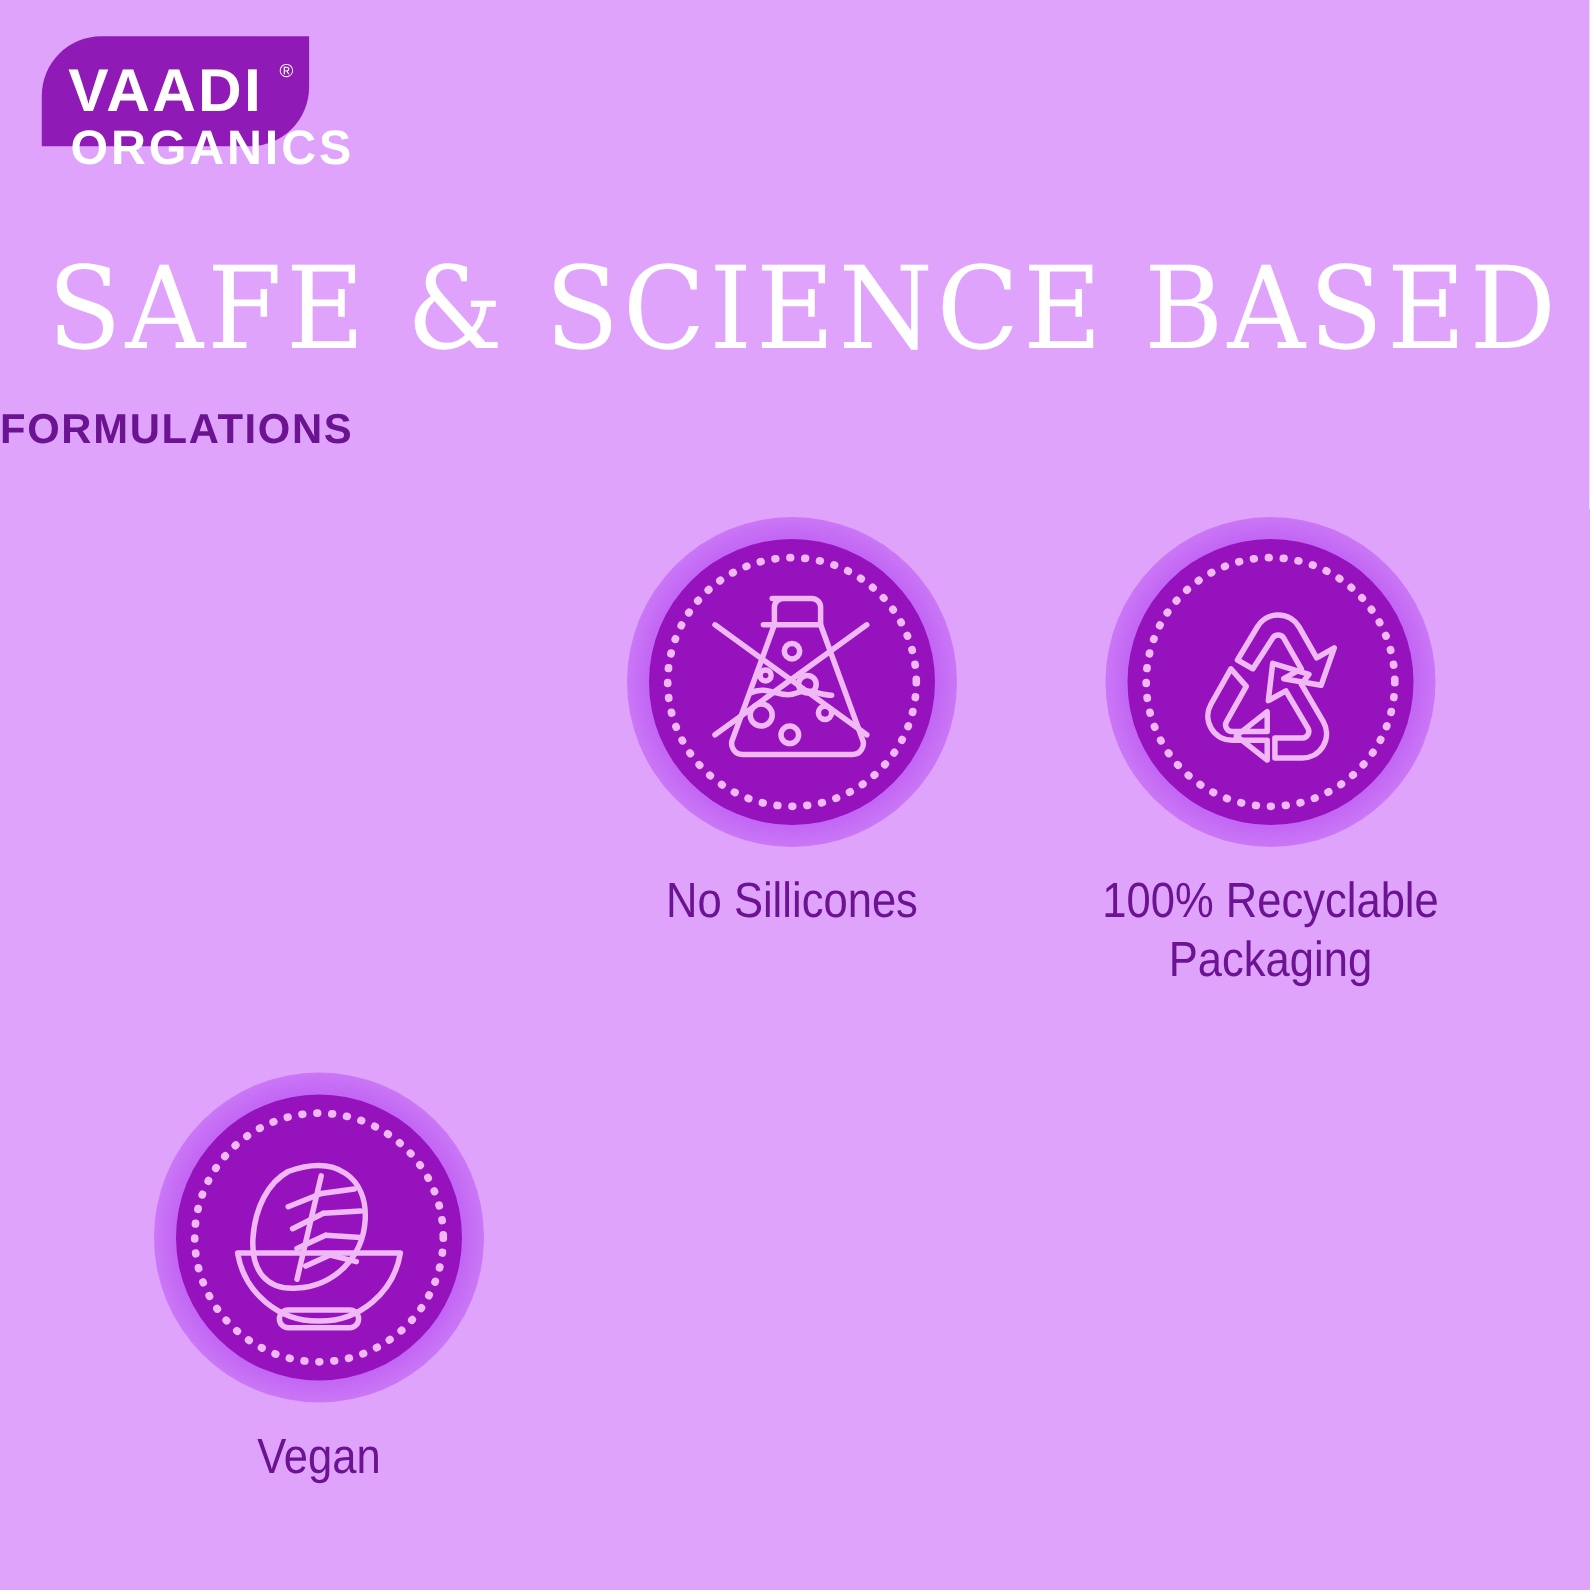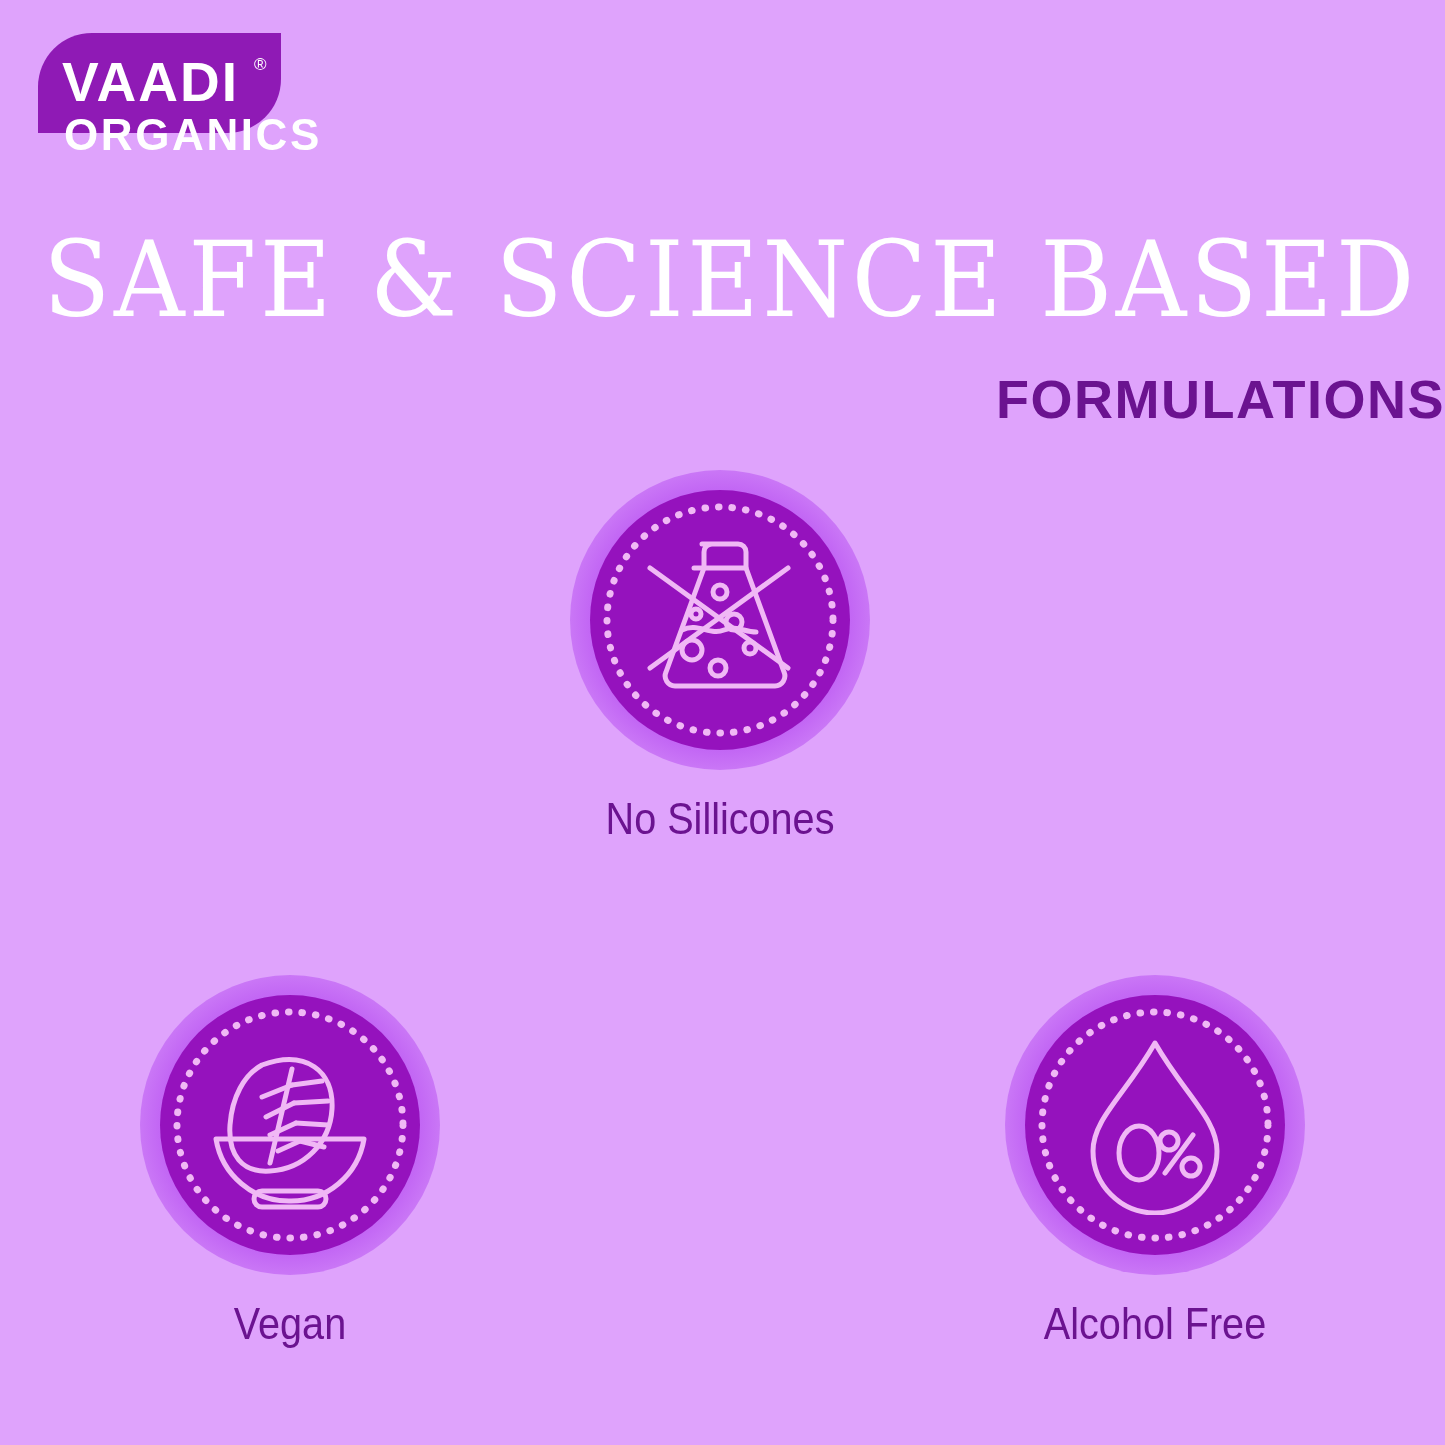--- a/index.html
+++ b/index.html
@@ -74,24 +74,24 @@
     white-space: nowrap;
     transform: scaleX(0.94);
     transform-origin: center top;
   }
 
   .subhead {
     position: absolute;
     left: 0;
     top: 372px;
     width: 1445px;
-    text-align: right;
+    text-align: left;
     font-family: "Liberation Sans", sans-serif;
     font-weight: 700;
-    font-size: 54px;
+    font-size: 38px;
     line-height: 1;
     letter-spacing: 1.5px;
     color: #6b1390;
   }
 
   
   .grid {
     position: absolute;
     left: 0;
     top: 470px;
@@ -198,20 +198,40 @@
               <circle cx="88" cy="138" r="8"></circle>
               <circle cx="120" cy="118" r="6"></circle>
               <path d="M20 38 L158 138"></path>
               <path d="M158 38 L20 138"></path>
             </svg>
           </div>
         </div>
         <div class="caption">No Sillicones</div>
       </div>
 
+      <div class="cell c2">
+        <div class="medallion">
+          <div class="halo"></div>
+          <div class="disc"></div>
+          <svg class="dotring" viewBox="0 0 260 260">
+            <circle cx="130" cy="130" r="113" fill="none" stroke="#f0b8f5" stroke-width="7" stroke-linecap="round" stroke-dasharray="0.6 13"></circle>
+          </svg>
+          <div class="glyph">
+            <svg viewBox="0 0 180 180" fill="none" stroke="#f0b8f5" stroke-width="5" stroke-linecap="round" stroke-linejoin="round">
+              <path d="M60 70 L78 40 a22 22 0 0 1 38 0 l16 28 l16 -9 l-12 34 l-34 -6 l16 -9
+                       l-16 -28 a6 6 0 0 0 -10 0 L74 78 z"></path>
+              <path d="M54 78 L36 110 a22 22 0 0 0 19 33 h32 v18 l-28 -22 l28 -22 v18 H55
+                       a6 6 0 0 1 -5 -9 l18 -32 z"></path>
+              <path d="M118 92 l20 34 a22 22 0 0 1 -19 33 H94 v-18 h25 a6 6 0 0 0 5 -9 l-20 -34
+                       l-16 9 l4 -34 l33 10 z"></path>
+            </svg>
+          </div>
+        </div>
+        <div class="caption"><span>100% Recyclable<br>Packaging</span></div>
+      </div>
 
     </div>
 
     <div class="row">
 
       <div class="cell c0">
         <div class="medallion">
           <div class="halo"></div>
           <div class="disc"></div>
           <svg class="dotring" viewBox="0 0 260 260">
@@ -226,35 +246,16 @@
               <path d="M92 50 L122 46 M94 68 L128 66 M96 88 L128 90 M100 106 L124 112"></path>
               <path d="M16 104 H164 a74 74 0 0 1 -74 62 a74 74 0 0 1 -74 -62 z"></path>
               <rect x="54" y="156" width="72" height="16" rx="8"></rect>
             </svg>
           </div>
         </div>
         <div class="caption">Vegan</div>
       </div>
 
 
-      <div class="cell c2">
-        <div class="medallion">
-          <div class="halo"></div>
-          <div class="disc"></div>
-          <svg class="dotring" viewBox="0 0 260 260">
-            <circle cx="130" cy="130" r="113" fill="none" stroke="#f0b8f5" stroke-width="7" stroke-linecap="round" stroke-dasharray="0.6 13"></circle>
-          </svg>
-          <div class="glyph">
-            <svg viewBox="0 0 180 180" fill="none" stroke="#f0b8f5" stroke-width="5" stroke-linecap="round" stroke-linejoin="round">
-              <path d="M90 8 c30 52 62 76 62 108 a62 62 0 0 1 -124 0 c0 -32 32 -56 62 -108 z"></path>
-              <ellipse cx="74" cy="118" rx="20" ry="27"></ellipse>
-              <path d="M128 100 L100 138"></path>
-              <circle cx="104" cy="106" r="9"></circle>
-              <circle cx="126" cy="132" r="9"></circle>
-            </svg>
-          </div>
-        </div>
-        <div class="caption">Alcohol Free</div>
-      </div>
 
     </div>
   </div>
 </div>
 
 </body></html>

